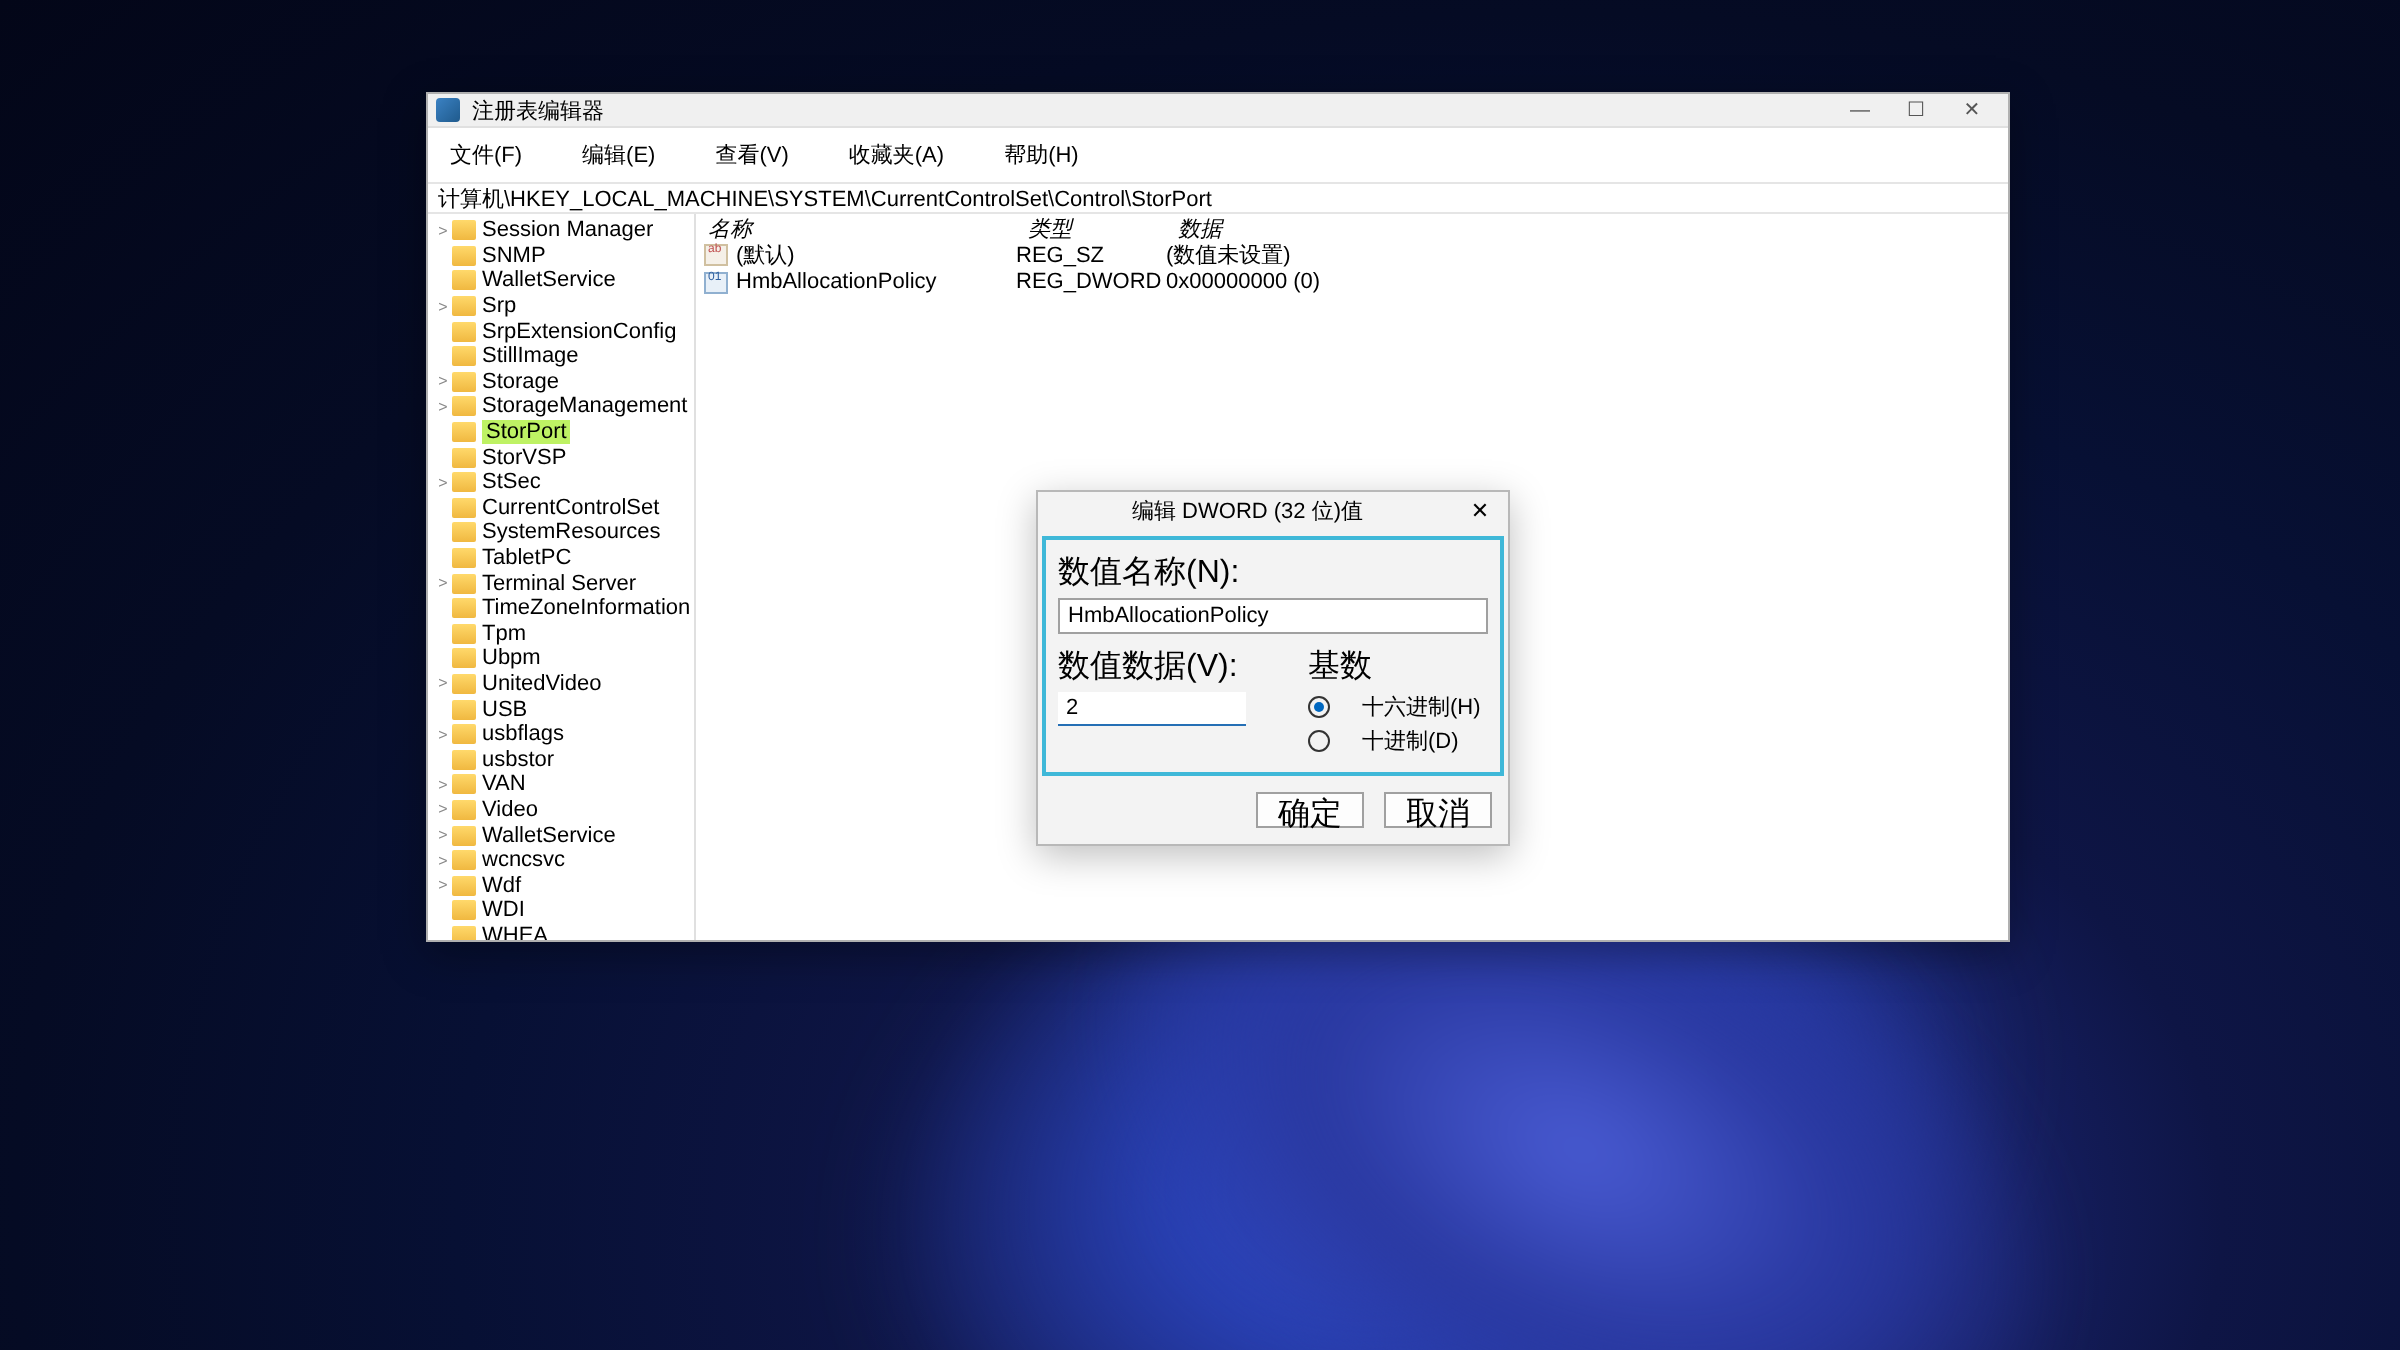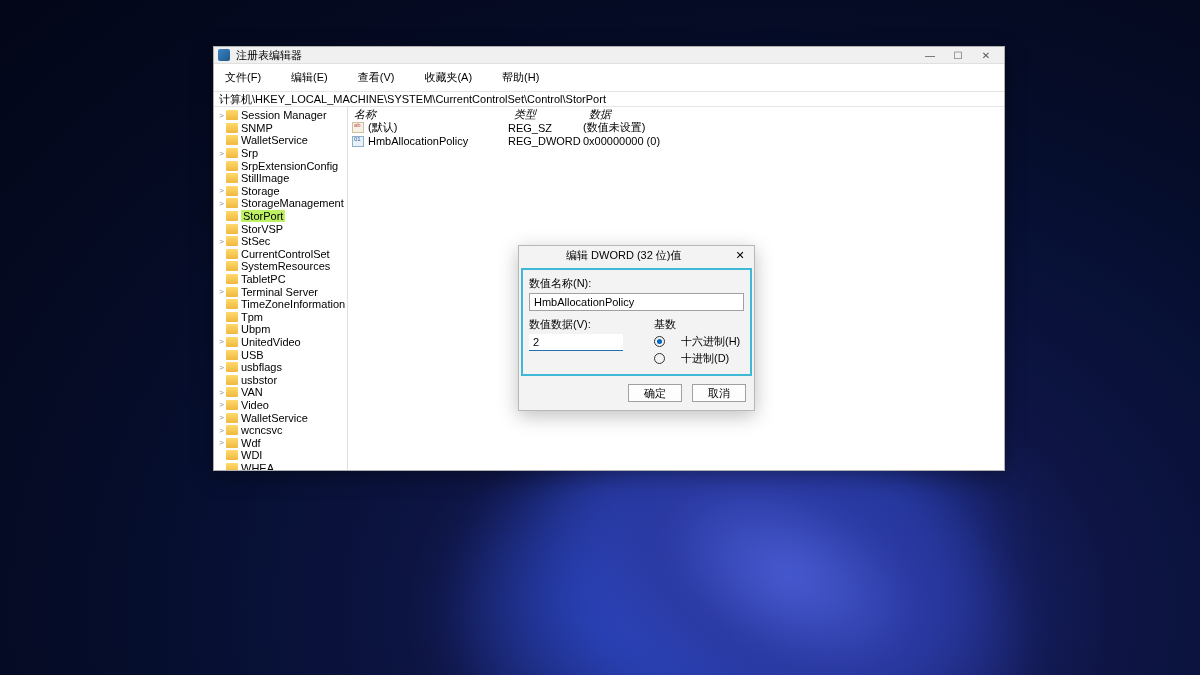--- a/index.html
+++ b/index.html
@@ -193,21 +193,21 @@
     .dialog-title span:first-child { flex: 1; }
     .dialog-close { width: 16px; text-align: center; cursor: default; }
     .dialog-body {
       padding: 4px 8px 8px 8px;
     }
     .highlight-section {
       border: 2.5px solid #3fb8d8;
       padding: 6px;
       margin: 0 -6px 6px -6px;
     }
-    .dlabel { font-size: 11px; margin-bottom: 2px; }
+    .dlabel { font-size: 16px; margin-bottom: 2px; }
     .dname-input {
       width: 100%;
       border: 1px solid #a0a0a0;
       background: #fff;
       padding: 2px 4px;
       font-size: 11px;
       margin-bottom: 6px;
     }
     .value-row { display: flex; gap: 10px; }
     .value-col { flex: 1; }
@@ -236,21 +236,21 @@
     }
     .dialog-buttons {
       display: flex;
       justify-content: flex-end;
       gap: 10px;
       margin-top: 8px;
     }
     .dialog-buttons button {
       width: 54px;
       height: 18px;
-      font-size: 11px;
+      font-size: 16px;
       background: #fdfdfd;
       border: 1px solid #a0a0a0;
       cursor: default;
     }
   </style>
 </head>
 <body>
 
 <div class="wallpaper"></div>
 

